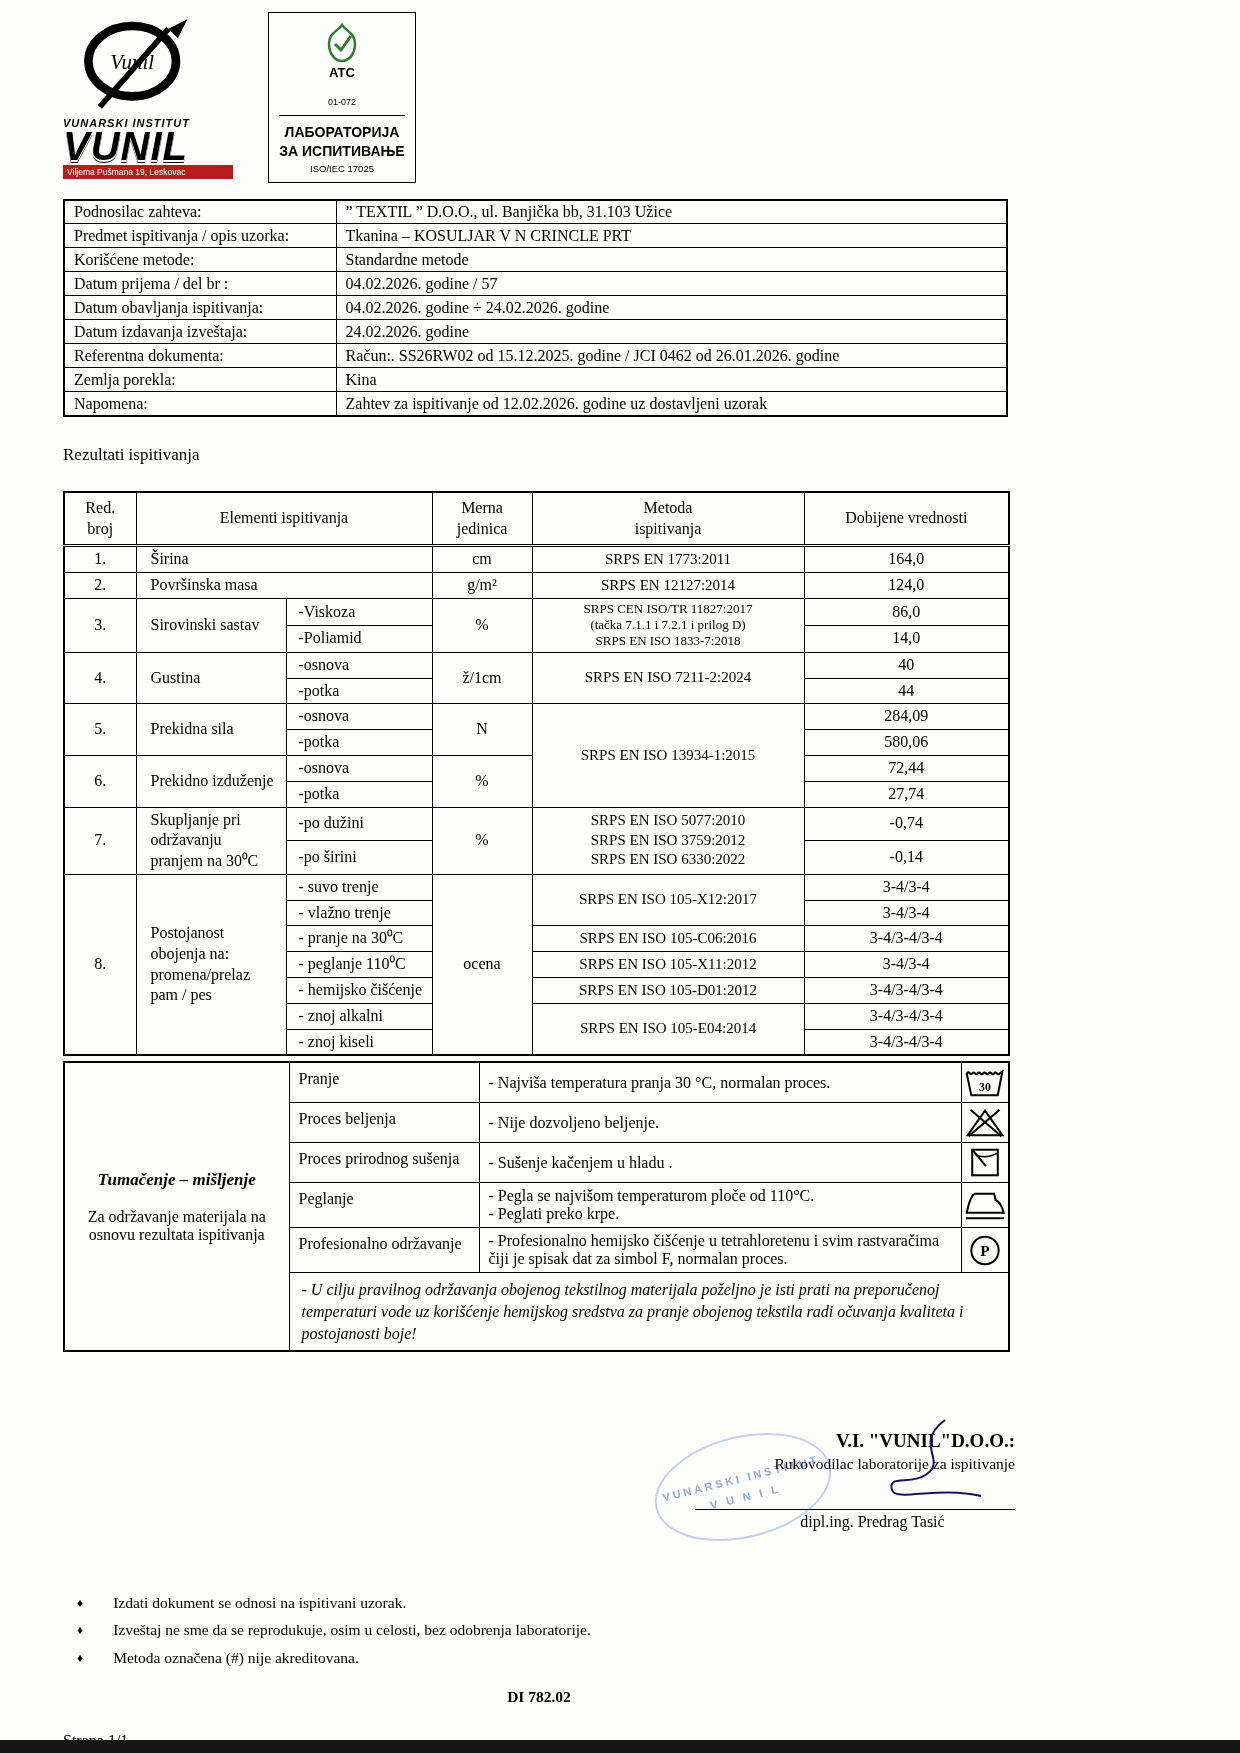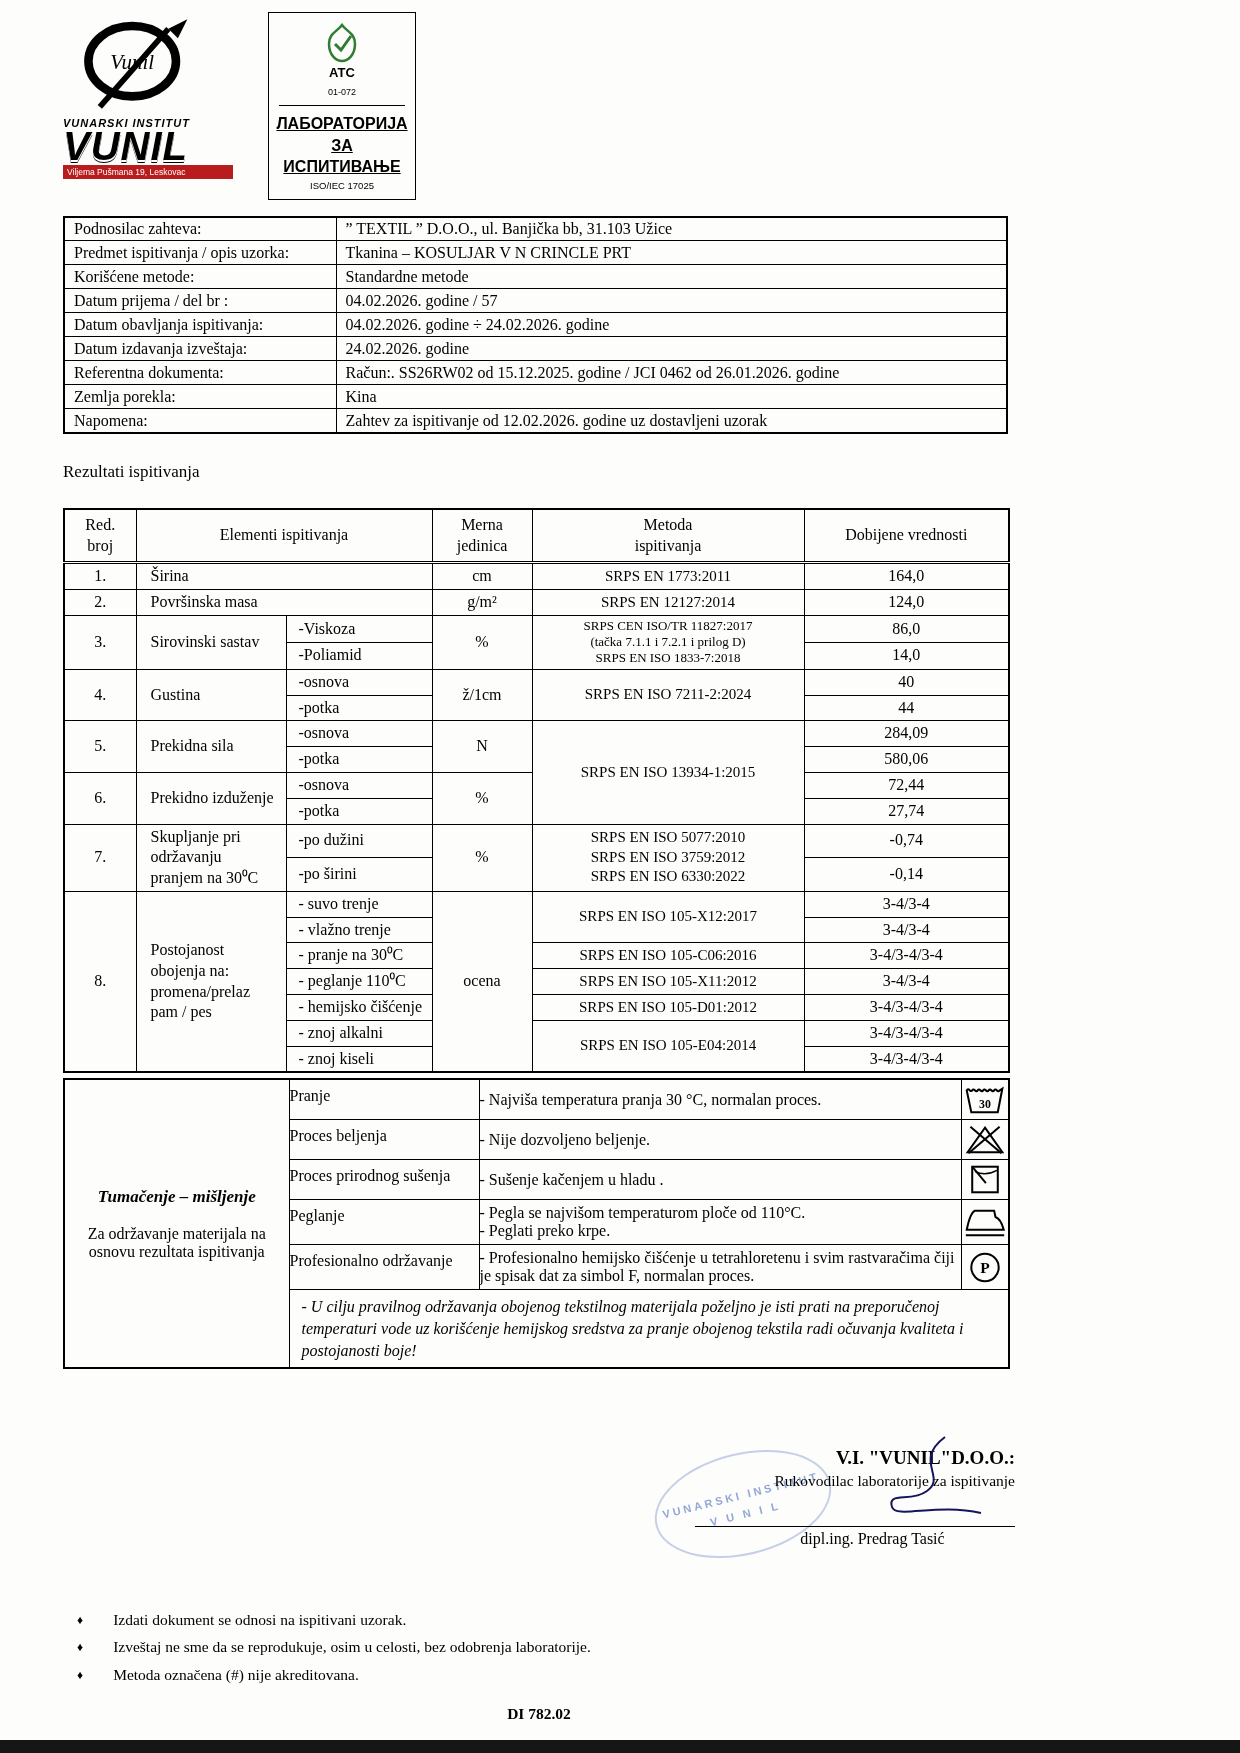--- a/index.html
+++ b/index.html
@@ -24,23 +24,23 @@
   .institute-name { font-size:21px; font-weight:bold; }
   .lab-name { font-size:17px; font-weight:bold; margin-top:3px; letter-spacing:.5px; }
   .address { font-size:15.5px; margin-top:3px; letter-spacing:.5px; }
   .phone { font-size:15.5px; margin-top:2px; letter-spacing:.5px; }
   .report-title { font-size:21px; font-weight:bold; font-style:italic; margin-top:22px; }
   .report-no { border-bottom:2px solid #000; padding:0 20px; margin-left:8px; }
   .atc-box { width:148px; border:1.5px solid #000; text-align:center; padding:10px 4px 8px;
     font-family:"Liberation Sans",sans-serif; }
   .atc-icon { width:36px; height:40px; display:block; margin:0 auto; }
   .atc-name { font-weight:bold; font-size:13px; margin-top:2px; }
-  .atc-number { font-size:9px; margin-top:7px; }
+  .atc-number { font-size:9px; margin-top:17px; }
   .atc-divider { border-top:1px solid #000; margin:8px 6px 7px; }
-  .atc-line { font-size:16px; font-weight:bold; line-height:1.35;text-decoration:underline; }
+  .atc-line { font-size:14px; font-weight:bold; line-height:1.35; }
   .atc-line3 { font-size:9.5px; margin-top:2px; }
 
   
   table { border-collapse:collapse; table-layout:fixed; }
   td, th { word-wrap:break-word; }
 
   
   .info { width:945px; border:2.5px solid #000; margin-top:16px; }
   .info td { border:1.5px solid #000; padding:1px 9px; height:24px; vertical-align:middle; }
   .info td.label { width:272px; }
@@ -52,21 +52,21 @@
     vertical-align:middle; line-height:1.3; }
   .results thead th { font-weight:normal; border-bottom:3.5px double #000; padding:5px 6px; }
   .results .t-left { text-align:left; padding-left:14px; }
   .results .sub { text-align:left; padding-left:12px; }
   .results .method { font-size:15px; }
   .results .method-sm { font-size:13px; line-height:1.25; }
   .results td.num { height:25px; }
 
   
   .care { width:945px; border:2.5px solid #000; margin-top:5px; }
-  .care td { border:1.5px solid #000; padding:4px 0; vertical-align:middle; }
+  .care td { border:1.5px solid #000; padding:4px 9px; vertical-align:middle; }
   td.care-left { text-align:center; vertical-align:middle; padding:8px 14px; }
   .care-title { font-weight:bold; font-size:17px; margin-bottom:18px;font-style:italic; }
   td.care-label { vertical-align:top; padding-top:7px; height:40px; }
   td.care-icon { text-align:center; padding:2px; }
   .care-icon svg { width:42px; height:35px; display:block; margin:auto; }
   td.care-note { font-style:italic; padding:6px 12px; line-height:1.35; }
 
   
   .footer-sign { position:relative; width:952px; height:140px; margin-top:78px; }
   .stamp { position:absolute; left:590px; top:6px; width:180px; height:102px; transform:rotate(-14deg);

